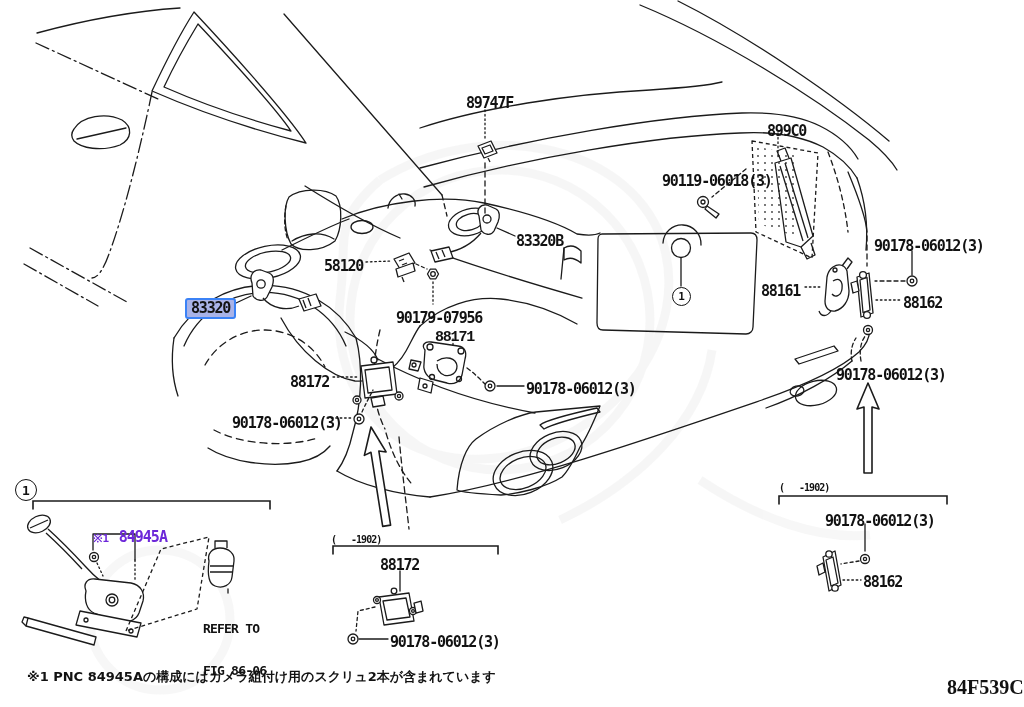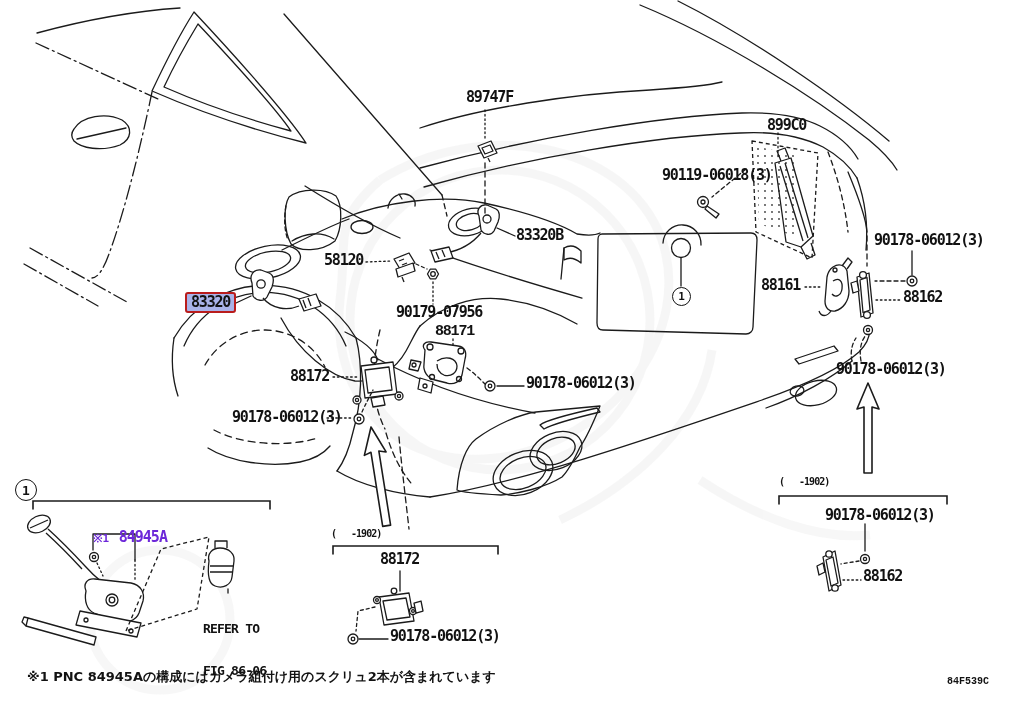--- a/index.html
+++ b/index.html
@@ -1,34 +1,34 @@
 <!DOCTYPE html>
 <html><head>
 <meta charset="utf-8">
 <style>
   html,body{margin:0;padding:0;background:#fff;}
   .stage{position:relative;width:1024px;height:707px;background:#fff;overflow:hidden;
          font-family:"DejaVu Sans Mono",monospace;}
   svg.art{position:absolute;left:0;top:0;}
   .pl{position:absolute;font-weight:bold;font-size:15px;letter-spacing:-1.2px;color:#121212;
-      white-space:pre;line-height:1;}
-  .hl{background:#a9b3e8;border:2px solid #b91c1c;border-radius:3px;padding:1px 4px;}
+      white-space:pre;line-height:1;margin-top:6px;}
+  .hl{background:#a9b3e8;border:2px solid #3b82f6;border-radius:3px;padding:1px 4px;}
   .paren{font-size:10px;letter-spacing:-1px;}
   .circ{position:absolute;border:1.7px solid #121212;border-radius:50%;background:#fff;
         display:flex;align-items:center;justify-content:center;font-weight:bold;color:#121212;}
   .circ.big{width:20px;height:20px;font-size:13px;}
   .circ.sm{width:17px;height:17px;font-size:11px;}
   .refer{position:absolute;font-weight:bold;font-size:13px;letter-spacing:-0.8px;
          line-height:14px;white-space:pre;color:#121212;}
   .legendlbl{position:absolute;font-weight:bold;color:#6d28d9;white-space:pre;line-height:1;}
   .legendlbl .mark{font-size:11px;font-weight:bold;}
   .legendlbl .part{font-size:15px;letter-spacing:-1px;}
   .note{position:absolute;font-family:"DejaVu Sans",sans-serif;font-weight:bold;font-size:13px;
         color:#121212;white-space:pre;}
-  .doc{position:absolute;font-family:Liberation Mono, monospace;font-weight:bold;font-size:10px;
+  .doc{position:absolute;font-family:Liberation Serif, serif;font-weight:bold;font-size:20px;
        color:#121212;}
 </style>
 </head>
 <body>
 
 <div class="stage">
 
 <svg class="art" width="1024" height="707" viewBox="0 0 1024 707">
   <defs>
     <pattern id="dots" width="7" height="7" patternUnits="userSpaceOnUse">

